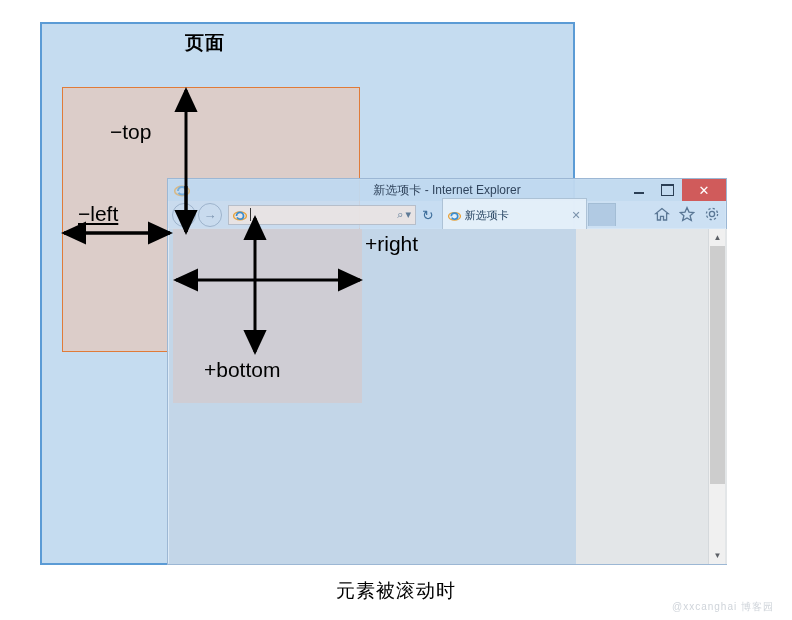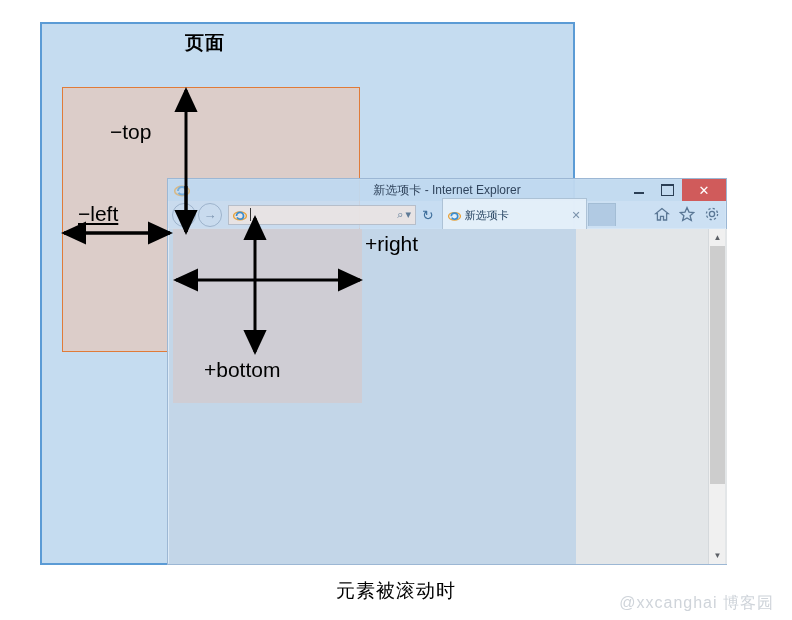--- a/index.html
+++ b/index.html
@@ -249,21 +249,21 @@
     width: 792px;
     text-align: center;
     font-size: 19px;
     font-weight: normal;
     color: #000;
     letter-spacing: 1px;
   }
   .watermark {
     position: absolute;
     right: 18px; bottom: 6px;
-    font-size: 16px;
+    font-size: 10px;
     color: #cfd4da;
     letter-spacing: 1px;
   }
 </style>
 </head>
 <body>
 
 <div id="canvas">
 
   <div class="page-rect"></div>

